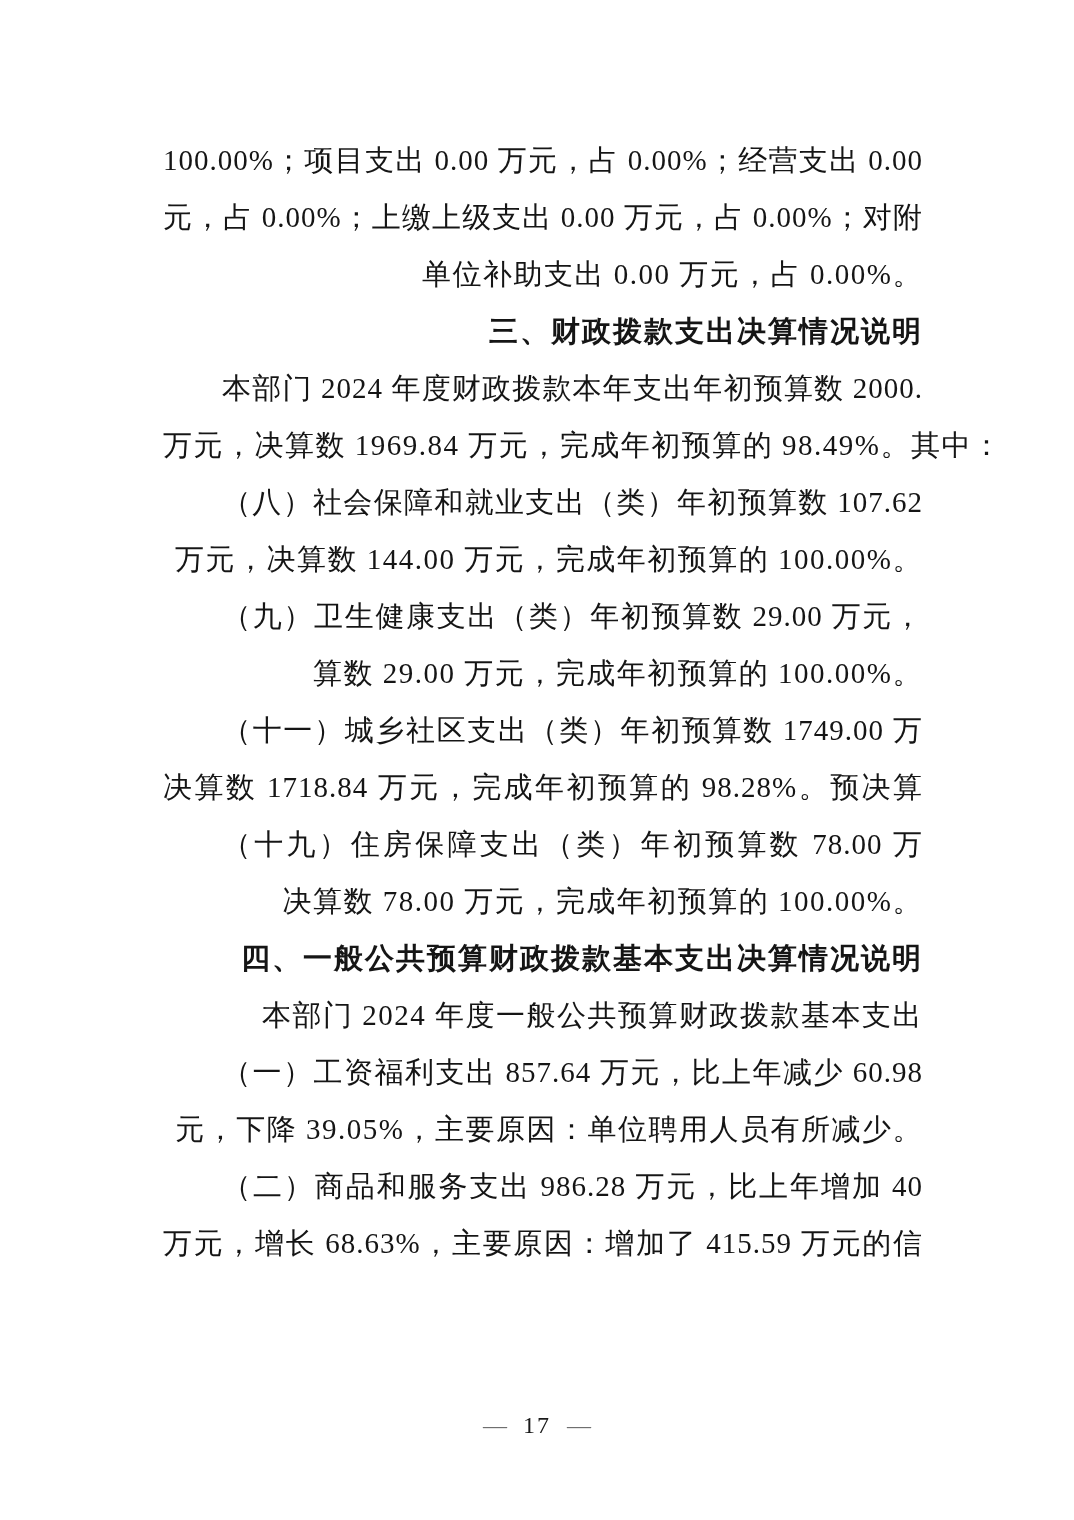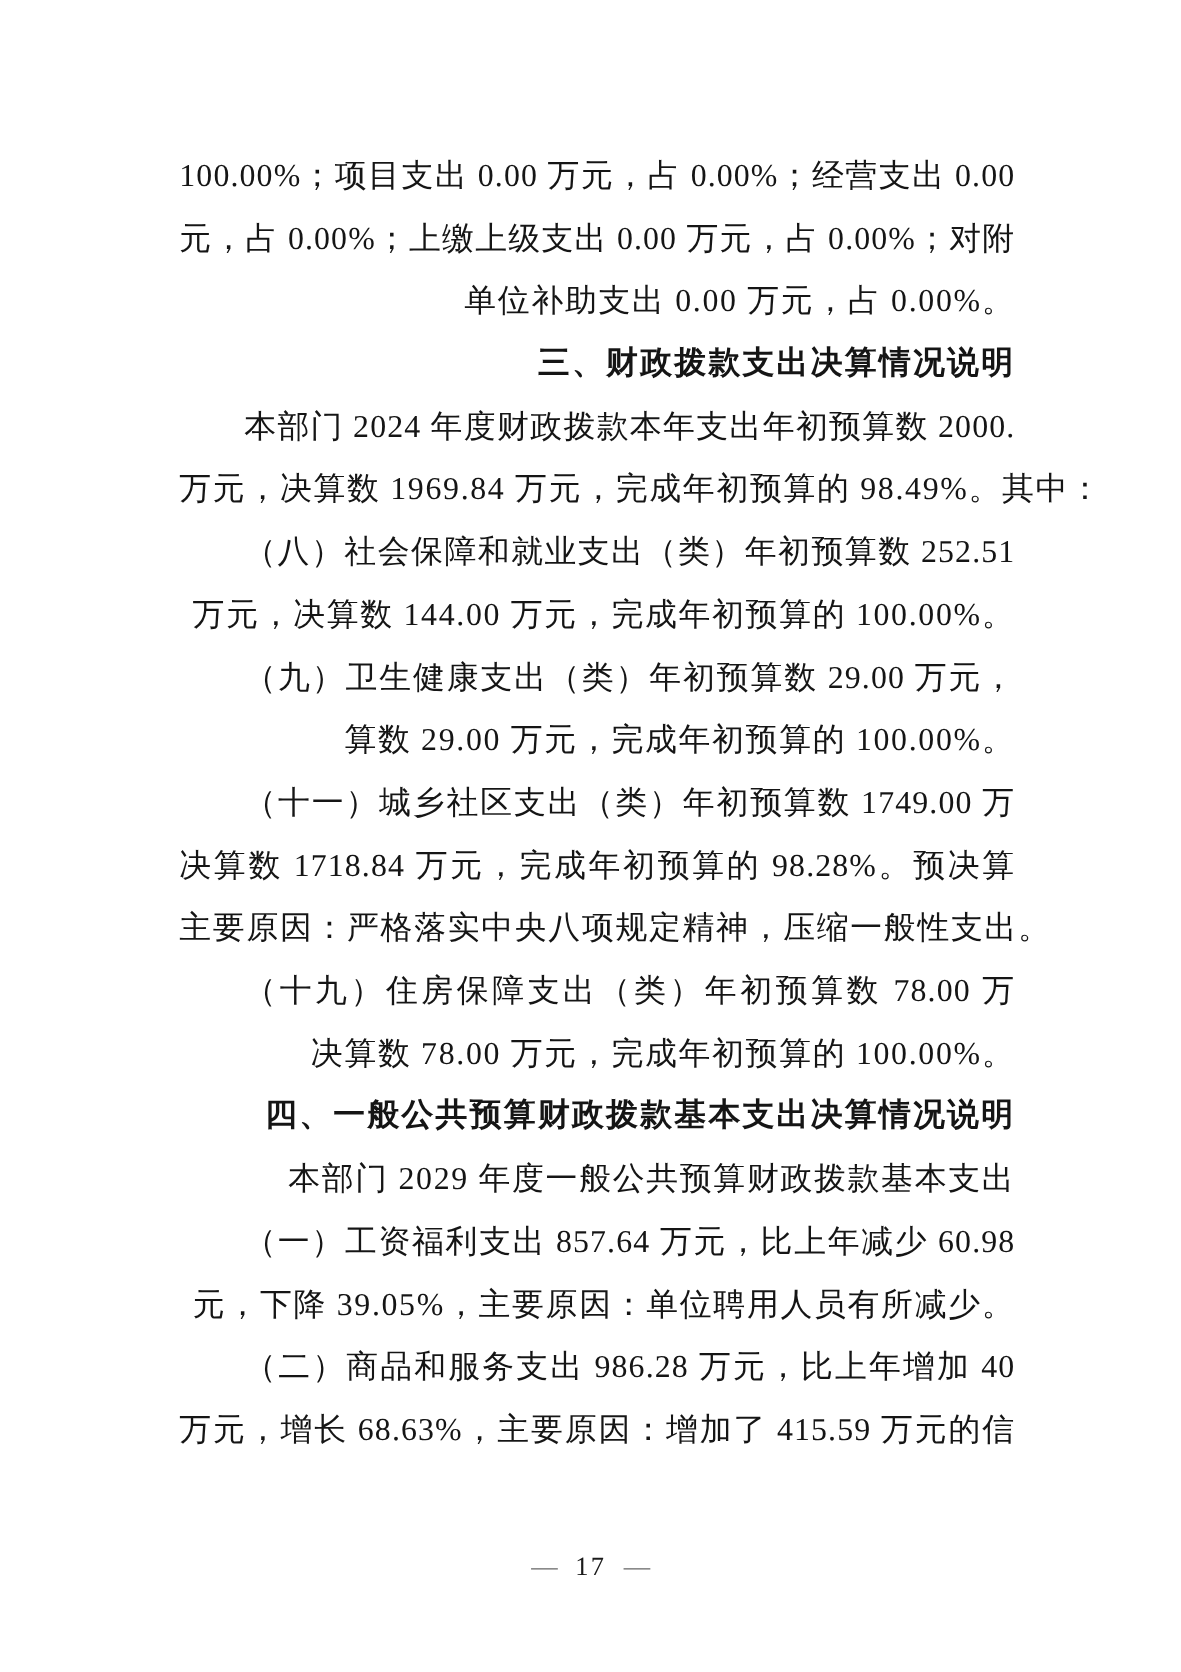--- a/index.html
+++ b/index.html
@@ -38,21 +38,21 @@
     text-align: justify;
     text-align-last: justify;
     word-break: break-all;
     overflow: hidden;
     letter-spacing: 1px;
   }
   
   .line.indent { text-indent: 59px; }
   
   .line.heading {
-    font-family: Liberation Mono, monospace;
+    font-family: Liberation Serif, serif;
     font-weight: 700;
     letter-spacing: 2px;
   }
   .footer {
     position: absolute;
     top: 1405px;
     left: 0;
     width: 1074px;
     text-align: center;
     font-size: 24px;
@@ -70,31 +70,30 @@
 <body>
 
 <div class="page">
   <div class="content">
     <div class="line fill">100.00%；项目支出 0.00 万元，占 0.00%；经营支出 0.00 万</div>
     <div class="line fill">元，占 0.00%；上缴上级支出 0.00 万元，占 0.00%；对附属</div>
     <div class="line">单位补助支出 0.00 万元，占 0.00%。</div>
     <div class="line heading indent">三、财政拨款支出决算情况说明</div>
     <div class="line fill indent">本部门 2024 年度财政拨款本年支出年初预算数 2000.00</div>
     <div class="line">万元，决算数 1969.84 万元，完成年初预算的 98.49%。其中：</div>
-    <div class="line fill indent">（八）社会保障和就业支出（类）年初预算数 252.51</div>
+    <div class="line fill indent">（八）社会保障和就业支出（类）年初预算数 107.62</div>
     <div class="line">万元，决算数 144.00 万元，完成年初预算的 100.00%。</div>
     <div class="line fill indent">（九）卫生健康支出（类）年初预算数 29.00 万元，决</div>
     <div class="line">算数 29.00 万元，完成年初预算的 100.00%。</div>
     <div class="line fill indent">（十一）城乡社区支出（类）年初预算数 1749.00 万元，</div>
     <div class="line fill">决算数 1718.84 万元，完成年初预算的 98.28%。预决算差异</div>
-    <div class="line">主要原因：严格落实中央八项规定精神，压缩一般性支出。</div>
     <div class="line fill indent">（十九）住房保障支出（类）年初预算数 78.00 万元，</div>
     <div class="line">决算数 78.00 万元，完成年初预算的 100.00%。</div>
     <div class="line heading indent">四、一般公共预算财政拨款基本支出决算情况说明</div>
-    <div class="line indent">本部门 2029 年度一般公共预算财政拨款基本支出</div>
+    <div class="line indent">本部门 2024 年度一般公共预算财政拨款基本支出</div>
     <div class="line fill indent">（一）工资福利支出 857.64 万元，比上年减少 60.98 万</div>
     <div class="line">元，下降 39.05%，主要原因：单位聘用人员有所减少。</div>
     <div class="line fill indent">（二）商品和服务支出 986.28 万元，比上年增加 401.39</div>
     <div class="line fill">万元，增长 68.63%，主要原因：增加了 415.59 万元的信息</div>
   </div>
 
   <div class="footer">
     <span class="dash">—</span><span class="num">17</span><span class="dash">—</span>
   </div>
 </div>

